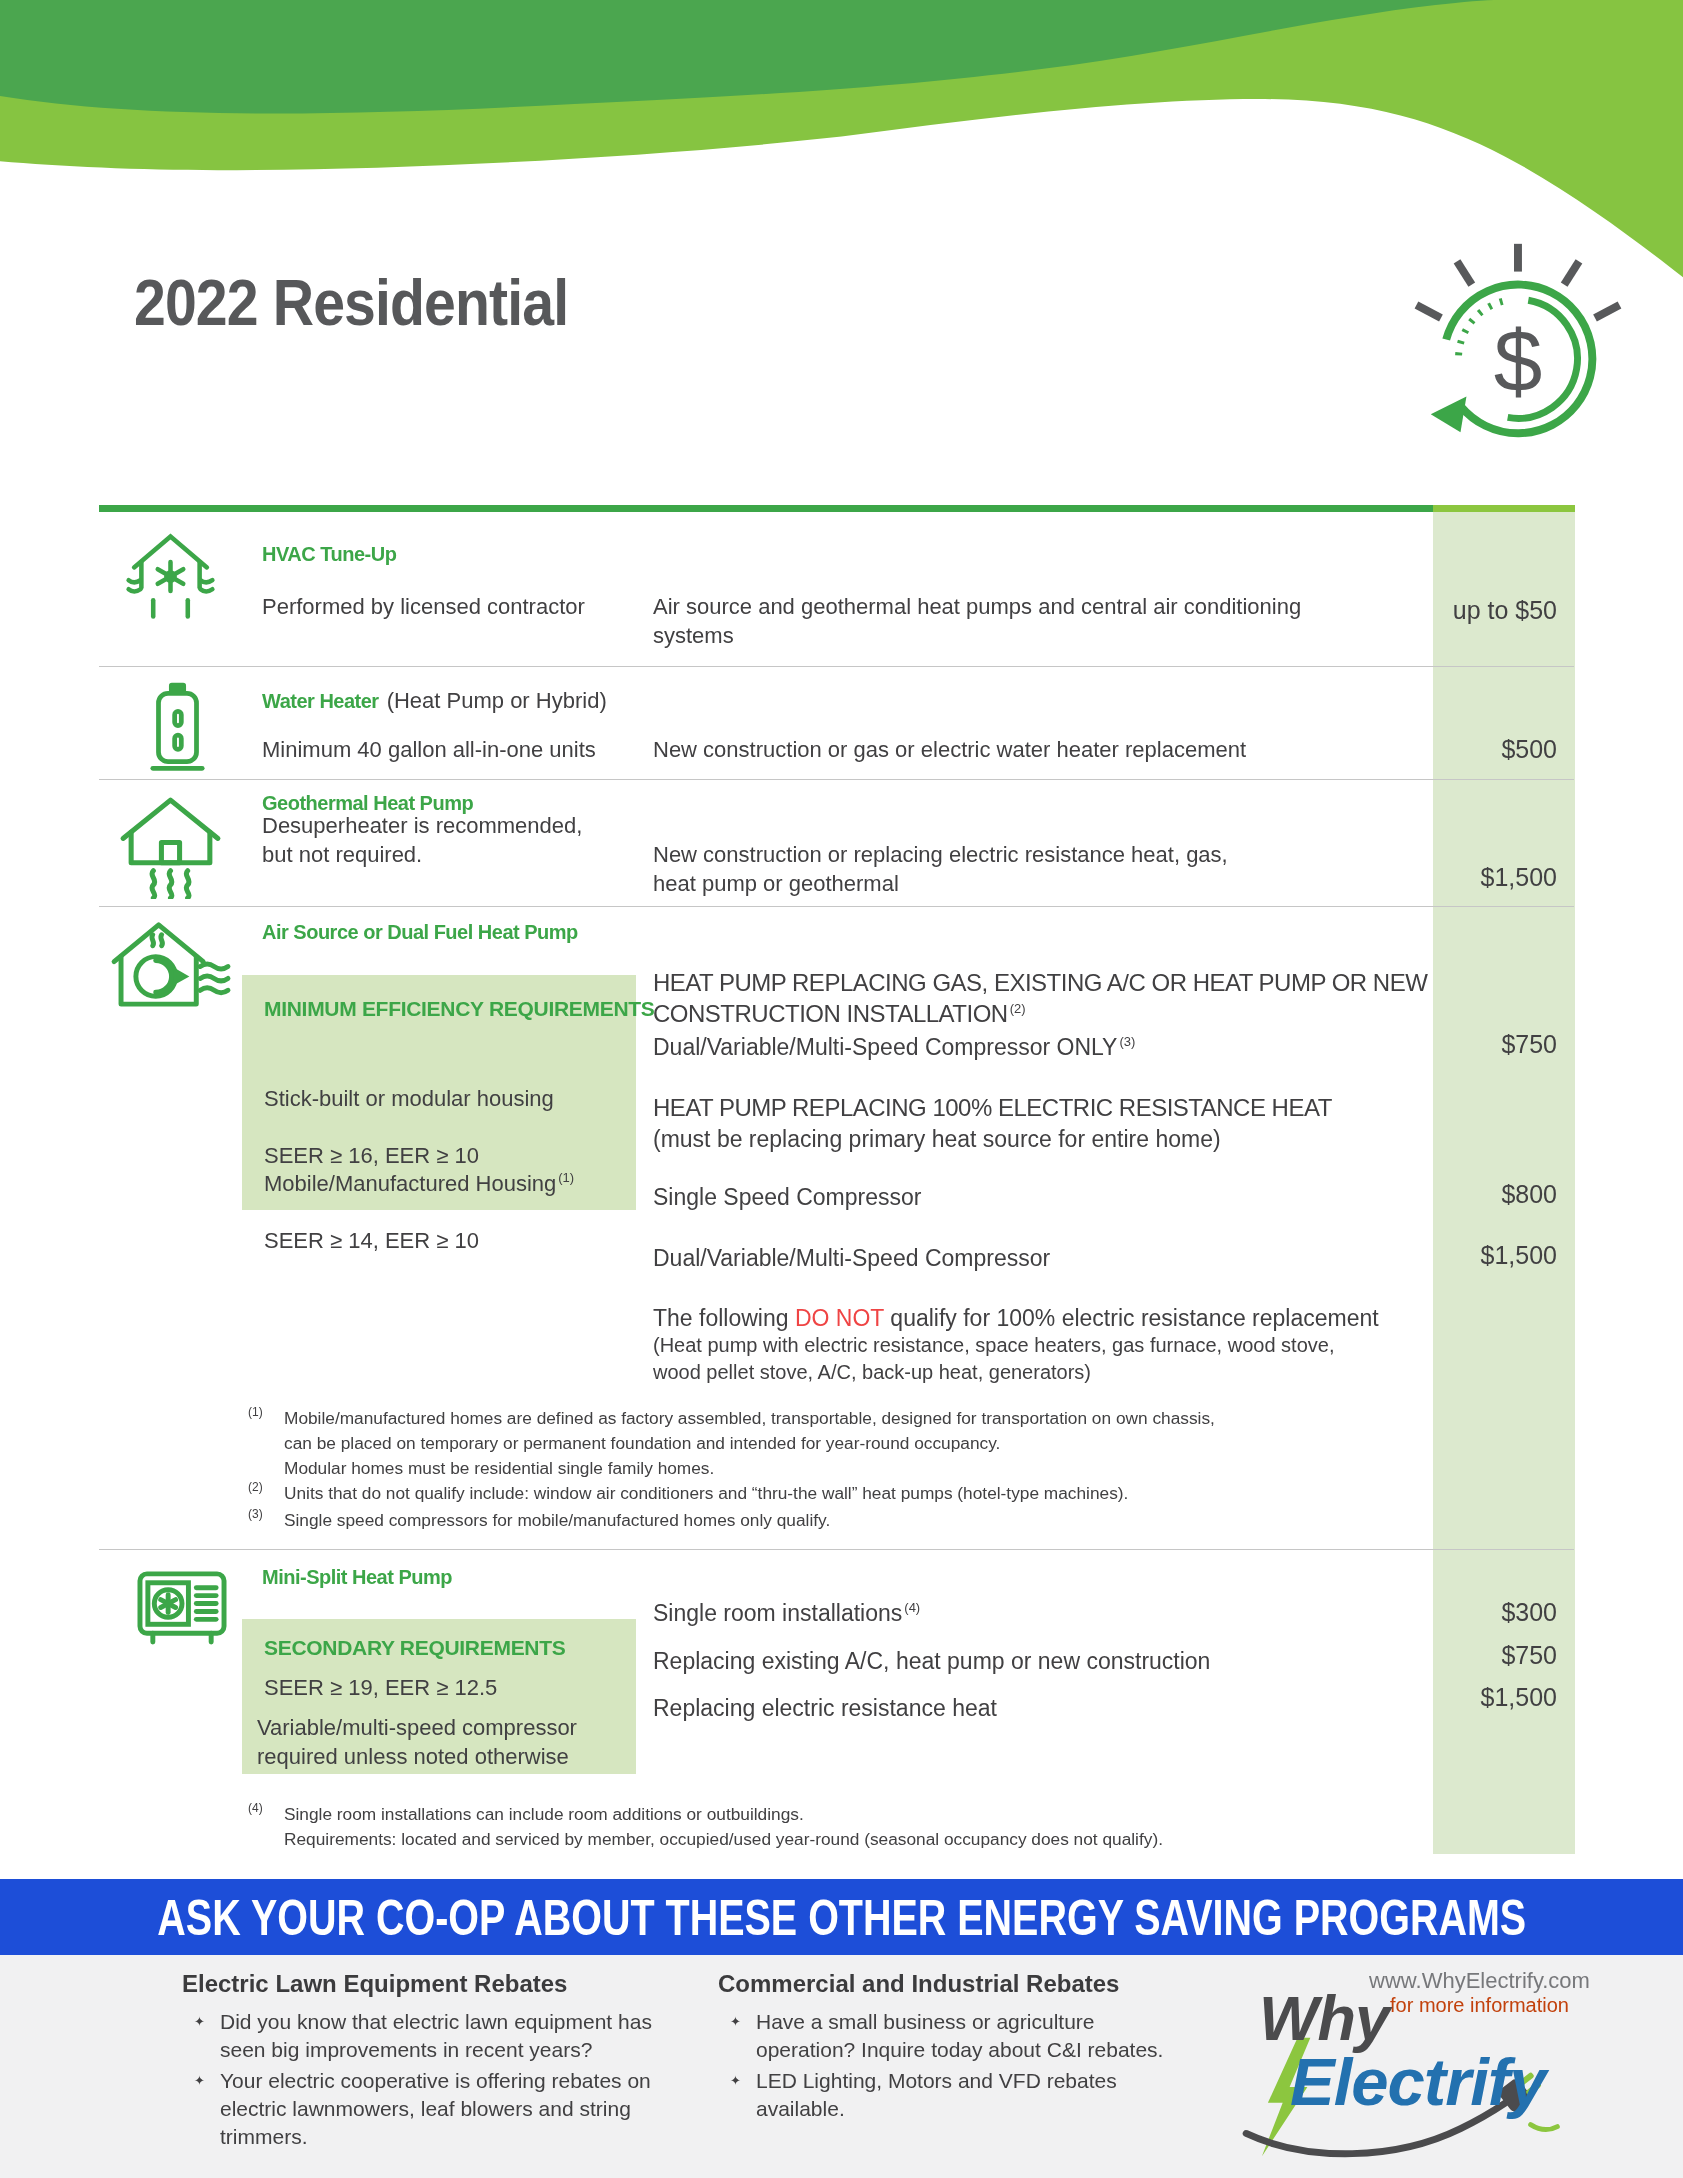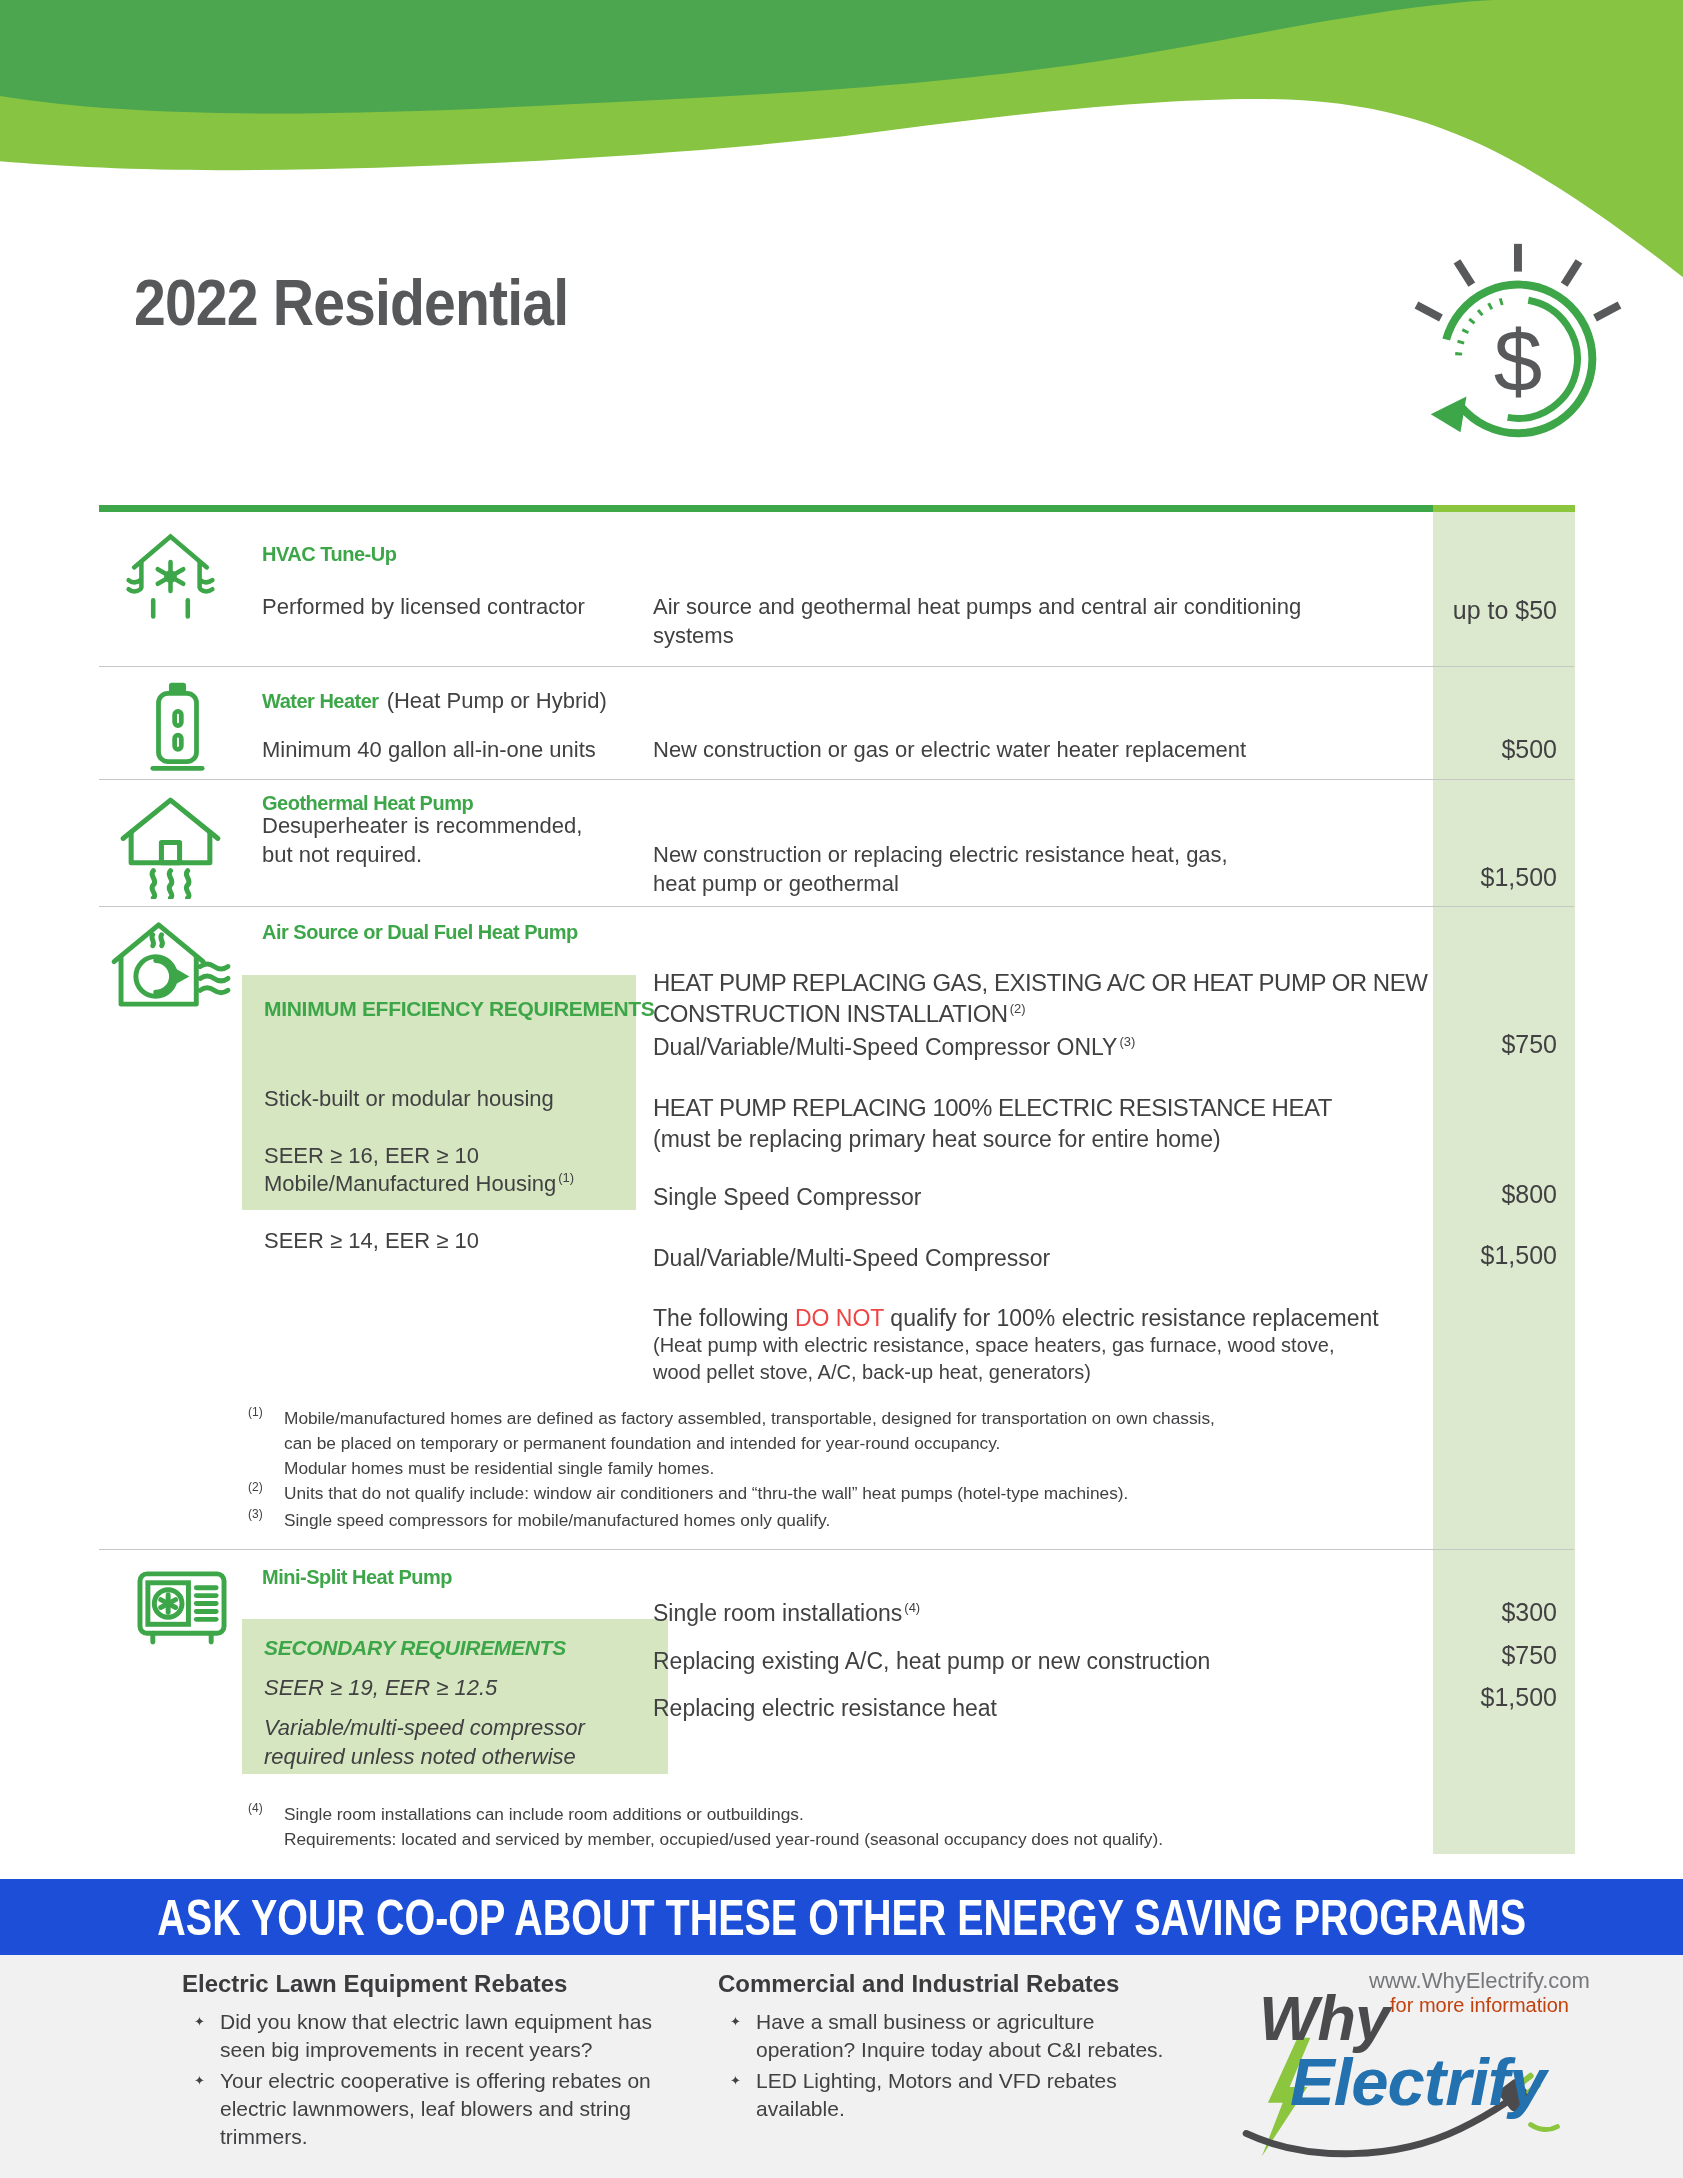--- a/index.html
+++ b/index.html
@@ -206,24 +206,24 @@
       <line x1="62" y1="34" x2="82" y2="34"></line>
       <line x1="62" y1="42" x2="82" y2="42"></line>
       <line x1="62" y1="50" x2="82" y2="50"></line>
       <line x1="62" y1="58" x2="82" y2="58"></line>
       <line x1="18" y1="72" x2="18" y2="81"></line>
       <line x1="77" y1="72" x2="77" y2="81"></line>
     </g>
   </svg>
   <div class="abs prog-title" style="left:262px;top:1566px;">Mini-Split Heat Pump</div>
 
-  <div class="abs req-box" style="left:242px;top:1619px;width:426px;height:155px;font-style:italic;">
+  <div class="abs req-box" style="left:242px;top:1619px;width:394px;height:155px;">
     <div class="abs req-head" style="left:22px;top:17px;">SECONDARY REQUIREMENTS</div>
     <div class="abs req-text" style="left:22px;top:55px;">SEER ≥ 19, EER ≥ 12.5</div>
-    <div class="abs req-text" style="left:22px;top:95px;">Variable/multi-speed compressor
+    <div class="abs req-text" style="left:15px;top:95px;">Variable/multi-speed compressor
 required unless noted otherwise</div>
   </div>
 
   <div class="abs plain" style="left:653px;top:1600px;">
     <span>Single room installations</span><span class="fn-sup">(4)</span>
   </div>
   <div class="abs plain" style="left:653px;top:1648px;">Replacing existing A/C, heat pump or new construction</div>
   <div class="abs plain" style="left:653px;top:1695px;">Replacing electric resistance heat</div>
   <div class="abs price" style="left:1433px;top:1598px;">$300</div>
   <div class="abs price" style="left:1433px;top:1641px;">$750</div>

